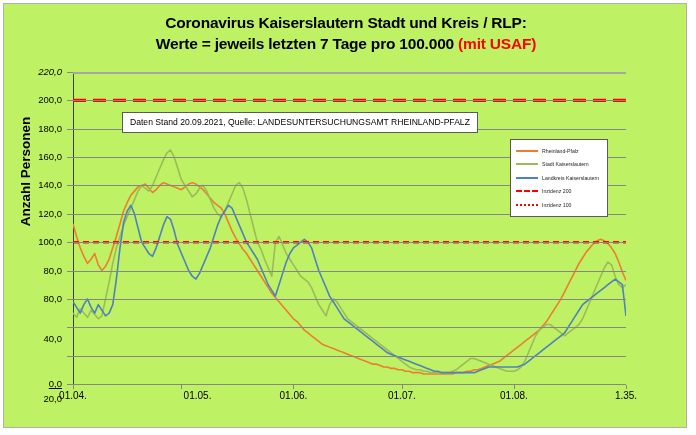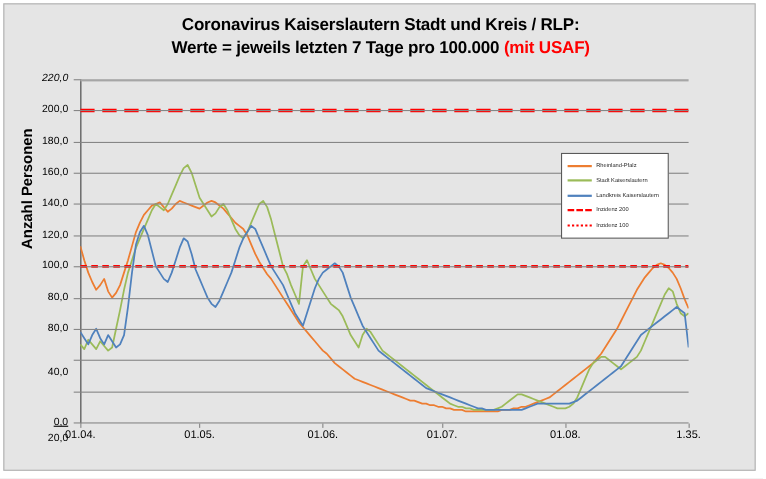--- a/index.html
+++ b/index.html
@@ -7,21 +7,21 @@
     width:696px;height:435px;
     background:#ffffff;
     font-family:"Liberation Sans",sans-serif;
     overflow:hidden;
   }
   #frame{
     position:absolute;left:3px;top:3px;
     width:684px;height:425px;
     border:1px solid #b0b0b0;
     box-sizing:border-box;
-    background:#e5e5e5;
+    background:#bef264;
   }
   #title{
     position:absolute;left:0;top:9px;width:684px;
     text-align:center;
     font-size:15.5px;font-weight:bold;color:#000000;
     line-height:20px;
     letter-spacing:-0.2px;
   }
   #title .red{color:#ff0000;}
   #titleline2{margin-top:1px;}
@@ -130,20 +130,21 @@
       <div class="gridline" style="top: 198.545px;"></div>
       <div class="gridline" style="top: 170.182px;"></div>
       <div class="gridline" style="top: 141.818px;"></div>
       <div class="gridline" style="top: 113.455px;"></div>
       <div class="gridline" style="top: 85.0909px;"></div>
       <div class="gridline" style="top: 56.7273px;"></div>
       <div class="gridline" style="top: 28.3636px;"></div>
       <div class="gridline top" style="top: 0px;"></div>
     </div>
 
+  <div id="annot">Daten Stand 20.09.2021, Quelle: LANDESUNTERSUCHUNGSAMT RHEINLAND-PFALZ</div>
 
   <div id="legend">
       <div class="legrow">
         <div class="legswatch" style="border-top-color: rgb(237, 125, 49);"></div>
         <div class="legtext">Rheinland-Pfalz</div>
       </div>
       <div class="legrow">
         <div class="legswatch" style="border-top-color: rgb(155, 187, 89);"></div>
         <div class="legtext">Stadt Kaiserslautern</div>
       </div>
@@ -181,21 +182,21 @@
     <div class="ylabel" style="top: 147.091px;">160,0</div>
     <div class="ytick" style="top: 124.727px;"></div>
     <div class="ylabel" style="top: 118.727px;">180,0</div>
     <div class="ytick" style="top: 96.3636px;"></div>
     <div class="ylabel" style="top: 90.3636px;">200,0</div>
     <div class="ytick" style="top: 68px;"></div>
     <div class="ylabel" style="top: 62px; font-style: italic;">220,0</div>
     <div class="xtick" style="left: 69px;"></div>
     <div class="xlabel" style="left: 39px;">01.04.</div>
     <div class="xtick" style="left: 177.431px;"></div>
-    <div class="xlabel" style="left: 147.431px;">01.05.</div>
+    <div class="xlabel" style="left: 147.431px; text-align: right;">01.05.</div>
     <div class="xtick" style="left: 289.477px;"></div>
     <div class="xlabel" style="left: 259.477px;">01.06.</div>
     <div class="xtick" style="left: 397.908px;"></div>
     <div class="xlabel" style="left: 367.908px;">01.07.</div>
     <div class="xtick" style="left: 509.954px;"></div>
     <div class="xlabel" style="left: 479.954px;">01.08.</div>
     <div class="xtick" style="left: 622px;"></div>
     <div class="xlabel" style="left: 592px;">1.35.</div>
   </div>
 

